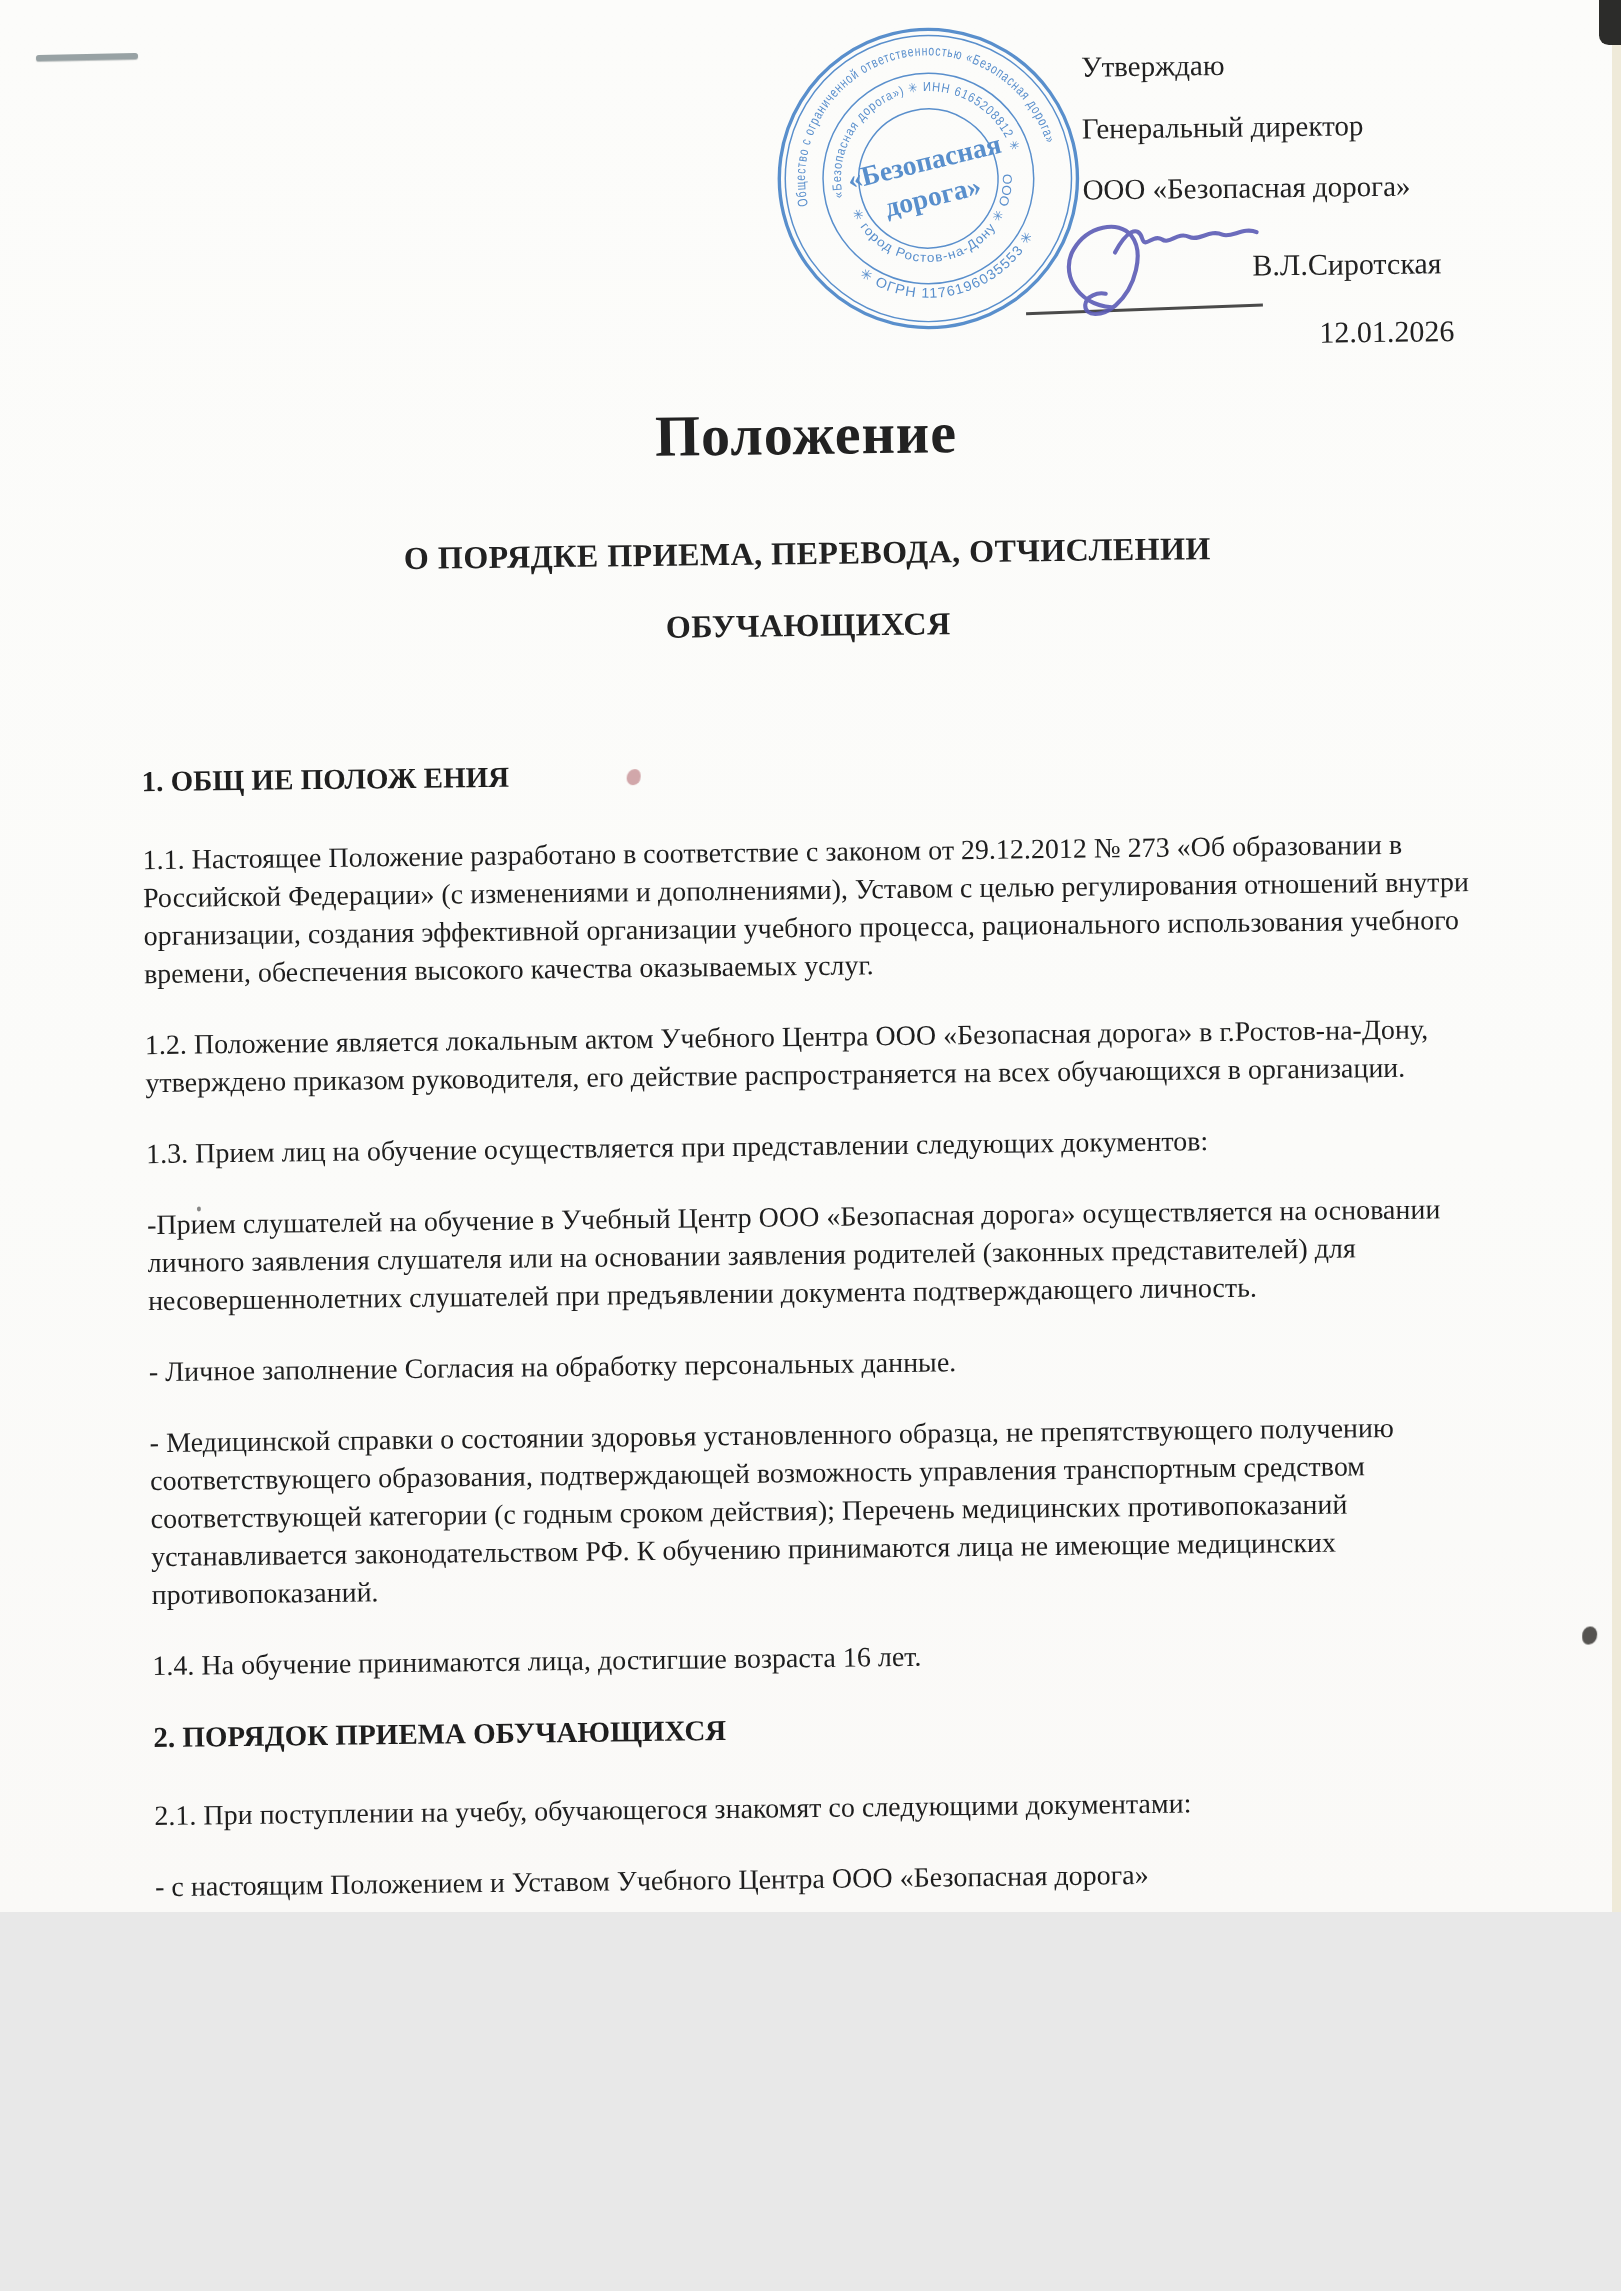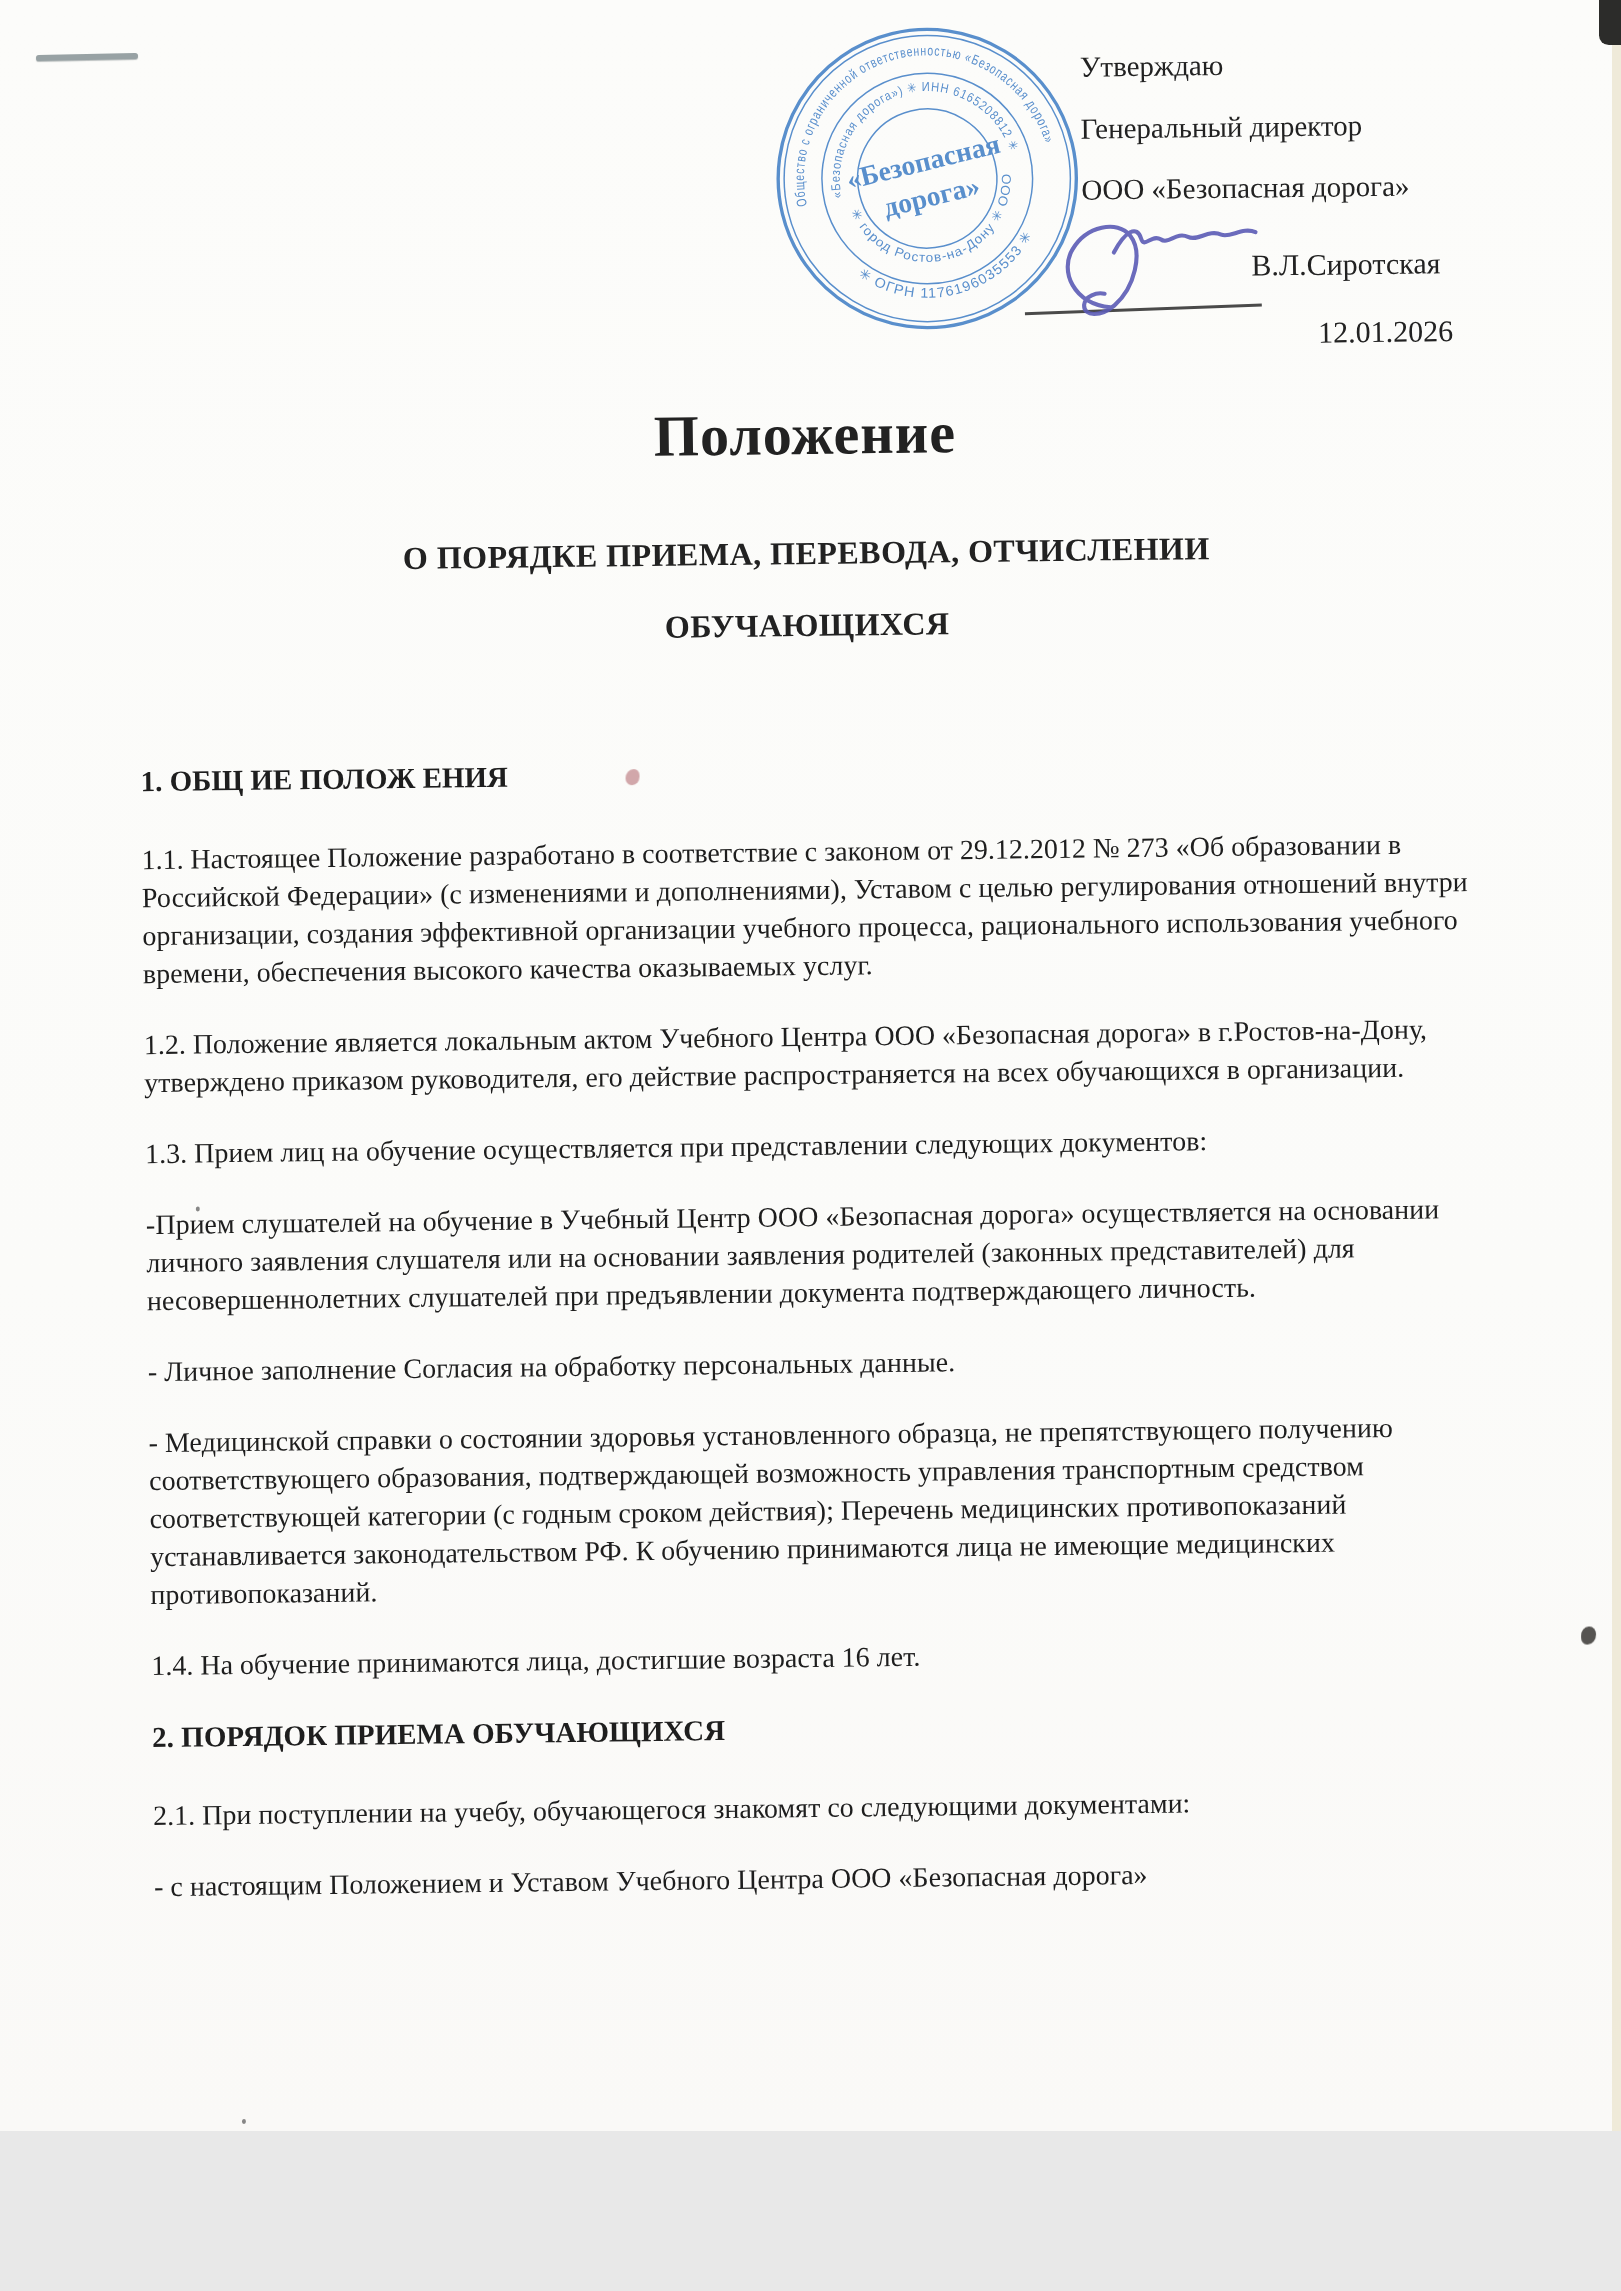--- a/index.html
+++ b/index.html
@@ -1,18 +1,18 @@
 <!DOCTYPE html>
 <html><head>
 <meta charset="utf-8">
 <style>
   html,body{margin:0;padding:0;background:#e8e8e8;}
   .page{
     position:relative;
-    width:1621px;height:2131px;
+    width:1621px;height:1912px;
     background:linear-gradient(180deg,#fcfcfa 0%,#fbfbf9 60%,#faf9f7 100%);
     overflow:hidden;
     font-family:"Liberation Serif", serif;
     color:#222;
   }
   .skew{position:absolute;inset:0;transform:rotate(-0.7deg);transform-origin:55% 42%;}
 
   
   .edge-strip{position:absolute;right:0;top:0;width:8.8px;height:2292px;background:#efead9;}
   .corner-mark{position:absolute;right:0;top:0;width:21.6px;height:45px;background:#2c2c2a;border-bottom-left-radius:9.8px;}

